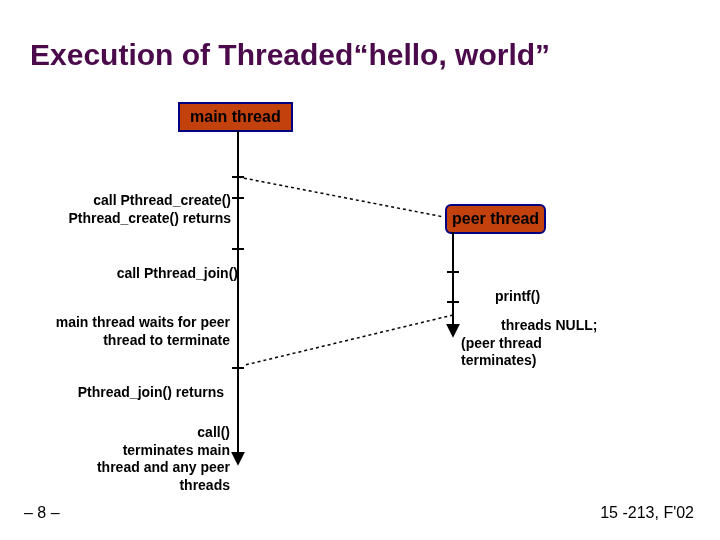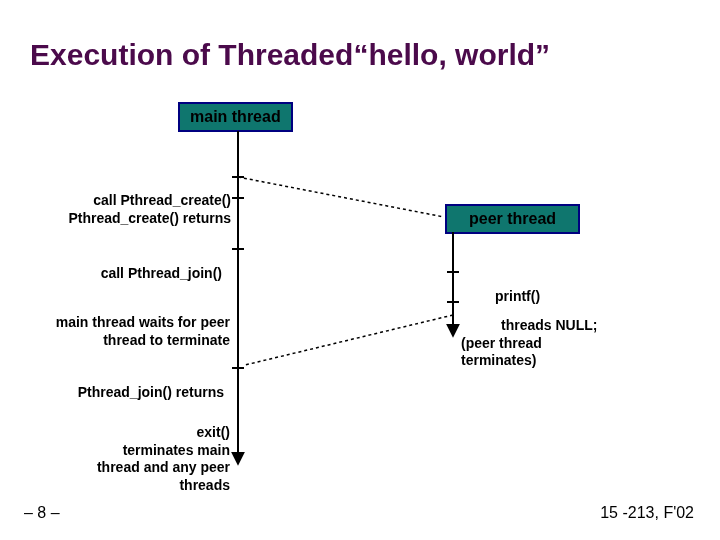--- a/index.html
+++ b/index.html
@@ -18,37 +18,37 @@
     position: absolute;
     top: 38px;
     left: 30px;
     right: 20px;
   }
   .box {
     border: 2px solid #000080;
     padding: 4px 10px;
     font-weight: bold;
     font-size: 16px;
-    background: #0f766e;
+    background: #c2410c;
     position: absolute;
     white-space: nowrap;
   }
   .main-box { top: 102px; left: 178px; }
-  .peer-box { top: 204px; left: 445px; padding: 4px 22px; }
+  .peer-box { top: 204px; left: 445px; padding: 4px 5px; border-radius: 6px; }
   .label {
     position: absolute;
     font-size: 14px;
     font-weight: bold;
     line-height: 1.25;
     margin-top: 24px;
   }
   .right-align { text-align: right; }
   .mono { font-family: Liberation Sans, sans-serif; padding-left: 40px; }
   .txt-create  { top: 168px; left: 53px;  width: 178px; }
-  .txt-join    { top: 241px; left: 72px;  width: 150px; }
+  .txt-join    { top: 241px; left: 88px;  width: 150px; }
   .txt-wait    { top: 290px; left: 28px;  width: 202px; text-align: right; }
   .txt-joinret { top: 360px; left: 48px;  width: 176px; }
   .txt-exit    { top: 400px; left: 78px;  width: 152px; }
   .txt-printf  { top: 264px; left: 455px; }
   .txt-return  { top: 293px; left: 461px; width: 150px; }
   .footer-left {
     position: absolute;
     bottom: 18px;
     left: 24px;
     font-size: 16px;
@@ -71,21 +71,21 @@
 
 <div class="title">Execution of Threaded“hello, world”</div>
 
 <div class="box main-box">main thread</div>
 <div class="box peer-box">peer thread</div>
 
 <div class="label right-align txt-create">call Pthread_create()<br>Pthread_create() returns</div>
 <div class="label right-align txt-join">call Pthread_join()</div>
 <div class="label right-align txt-wait">main thread waits for peer  thread to terminate</div>
 <div class="label right-align txt-joinret">Pthread_join() returns</div>
-<div class="label right-align txt-exit"><span class="mono">exit()</span><br>terminates main thread and any peer threads</div>
+<div class="label right-align txt-exit"><span class="mono">call()</span><br>terminates main thread and any peer threads</div>
 <div class="label mono txt-printf">printf()</div>
 <div class="label txt-return"><span class="mono">threads NULL;</span><br>(peer thread terminates)</div>
 
 <svg class="lines" viewBox="0 0 720 540">
   <defs>
     <marker id="arrow" viewBox="0 0 10 10" refX="8" refY="5" markerWidth="7" markerHeight="7" orient="auto-start-reverse">
       <path d="M 0 0 L 10 5 L 0 10 z" fill="#000"></path>
     </marker>
   </defs>
 

